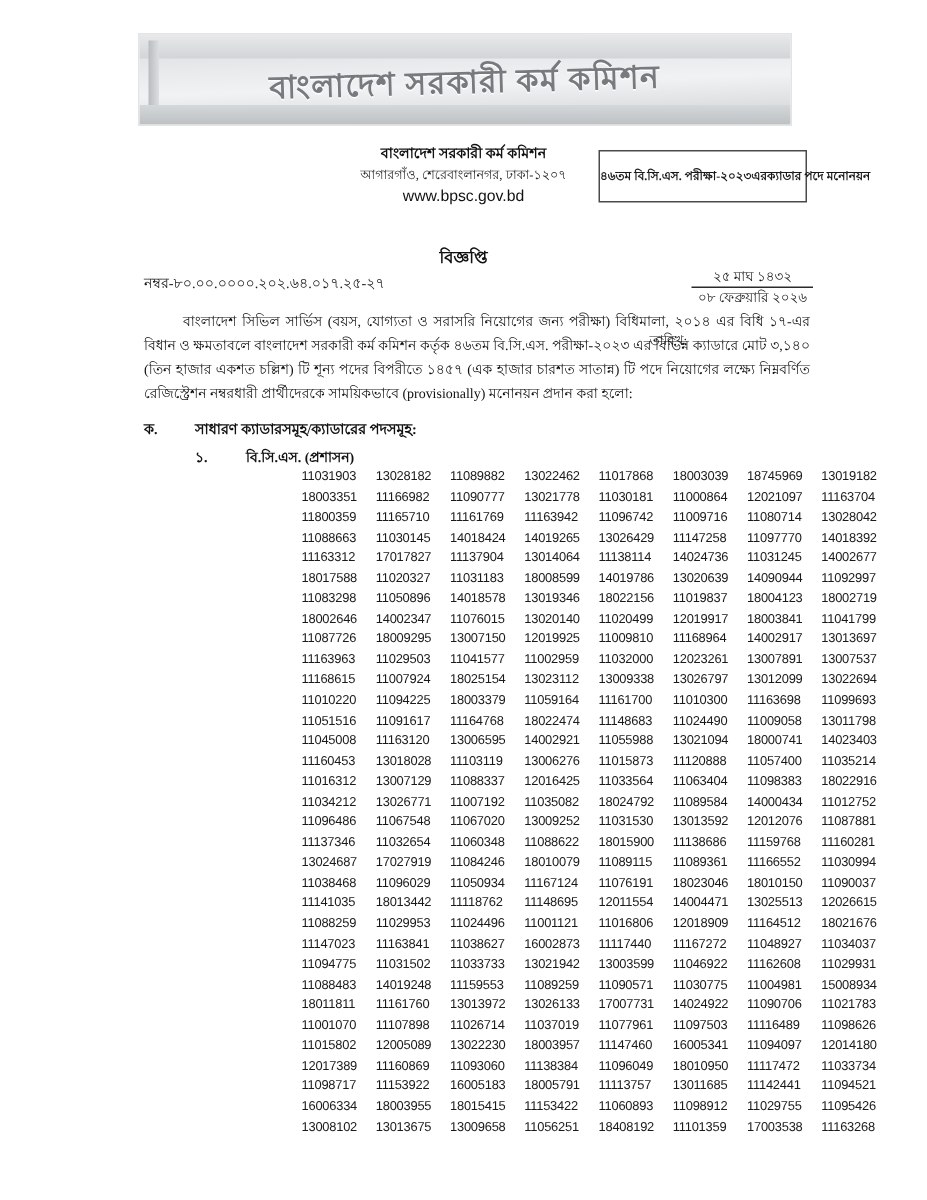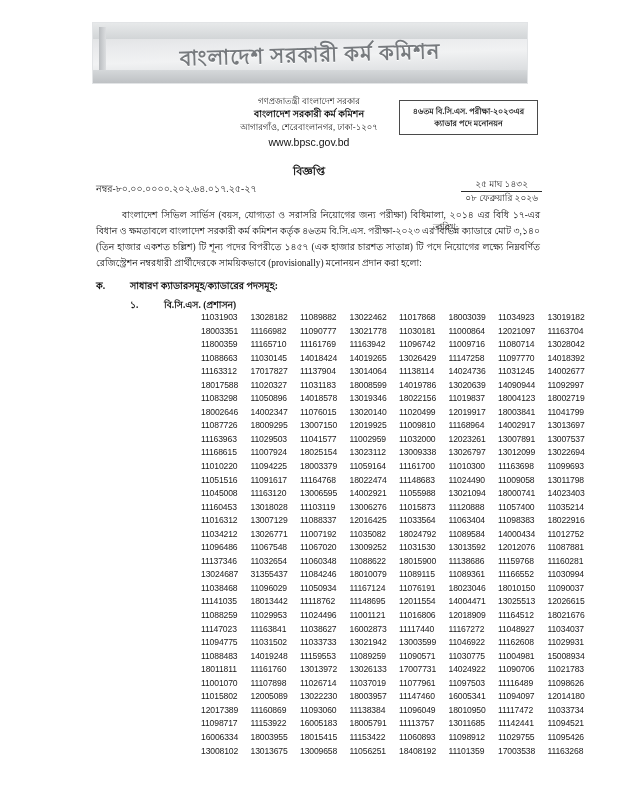--- a/index.html
+++ b/index.html
@@ -109,23 +109,23 @@
 
   
   .cadre-box {
     position: absolute;
     top: 100px;
     left: 399px;
     width: 139px;
     height: 35px;
     border: 1px solid #4a4a4a;
     display: flex;
-    flex-direction: column;
+    flex-direction: row;
     align-items: center;
-    justify-content: center;
+    justify-content: flex-start;
     text-align: center;
     line-height: 1.45;
     background: #fff;
   }
   .cadre-box-line {
     font-family: "Liberation Serif", serif;
     font-size: 8px;
     font-weight: bold;
     color: #1a1a1a;
     white-space: nowrap;
@@ -286,21 +286,20 @@
 <div class="page">
 
   <div class="letterhead-photo">
     <div class="photo-band-top"></div>
     <div class="photo-edge-left"></div>
     <div class="photo-sign-text">বাংলাদেশ সরকারী কর্ম কমিশন</div>
     <div class="photo-band-bottom"></div>
   </div>
 
   <div class="masthead">
-    <div class="mast-line1">গণপ্রজাতন্ত্রী বাংলাদেশ সরকার</div>
     <div class="mast-line2">বাংলাদেশ সরকারী কর্ম কমিশন</div>
     <div class="mast-line3">আগারগাঁও, শেরেবাংলানগর, ঢাকা-১২০৭</div>
     <div class="mast-url">www.bpsc.gov.bd</div>
   </div>
 
   <div class="cadre-box">
     <div class="cadre-box-line">৪৬তম বি.সি.এস. পরীক্ষা-২০২৩এর</div>
     <div class="cadre-box-line">ক্যাডার পদে মনোনয়ন</div>
   </div>
 
@@ -331,21 +330,21 @@
   </div>
 
   <div class="roll-grid" id="roll-grid">
       <div class="roll-row">
         <div class="roll-cell">11031903</div>
         <div class="roll-cell">13028182</div>
         <div class="roll-cell">11089882</div>
         <div class="roll-cell">13022462</div>
         <div class="roll-cell">11017868</div>
         <div class="roll-cell">18003039</div>
-        <div class="roll-cell">11034923</div>
+        <div class="roll-cell">18745969</div>
         <div class="roll-cell">13019182</div>
       </div>
       <div class="roll-row">
         <div class="roll-cell">18003351</div>
         <div class="roll-cell">11166982</div>
         <div class="roll-cell">11090777</div>
         <div class="roll-cell">13021778</div>
         <div class="roll-cell">11030181</div>
         <div class="roll-cell">11000864</div>
         <div class="roll-cell">12021097</div>
@@ -516,21 +515,21 @@
         <div class="roll-cell">11032654</div>
         <div class="roll-cell">11060348</div>
         <div class="roll-cell">11088622</div>
         <div class="roll-cell">18015900</div>
         <div class="roll-cell">11138686</div>
         <div class="roll-cell">11159768</div>
         <div class="roll-cell">11160281</div>
       </div>
       <div class="roll-row">
         <div class="roll-cell">13024687</div>
-        <div class="roll-cell">31355437</div>
+        <div class="roll-cell">17027919</div>
         <div class="roll-cell">11084246</div>
         <div class="roll-cell">18010079</div>
         <div class="roll-cell">11089115</div>
         <div class="roll-cell">11089361</div>
         <div class="roll-cell">11166552</div>
         <div class="roll-cell">11030994</div>
       </div>
       <div class="roll-row">
         <div class="roll-cell">11038468</div>
         <div class="roll-cell">11096029</div>

